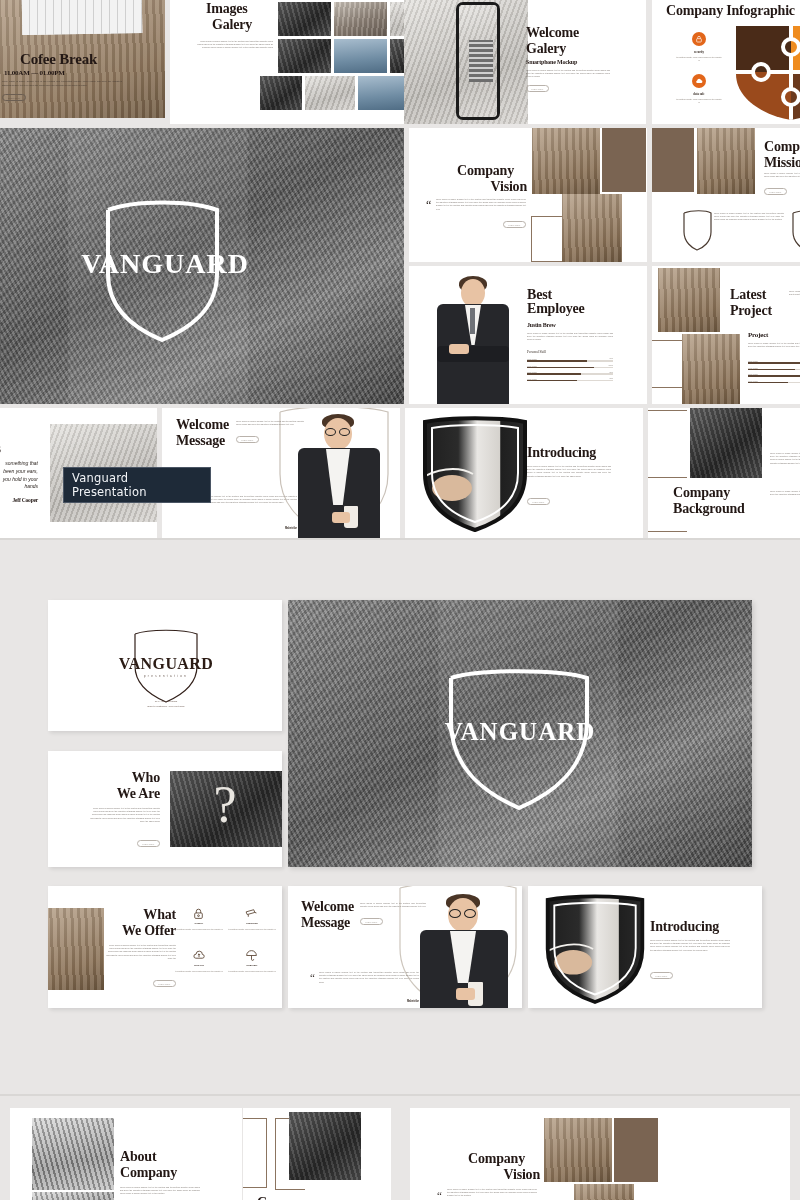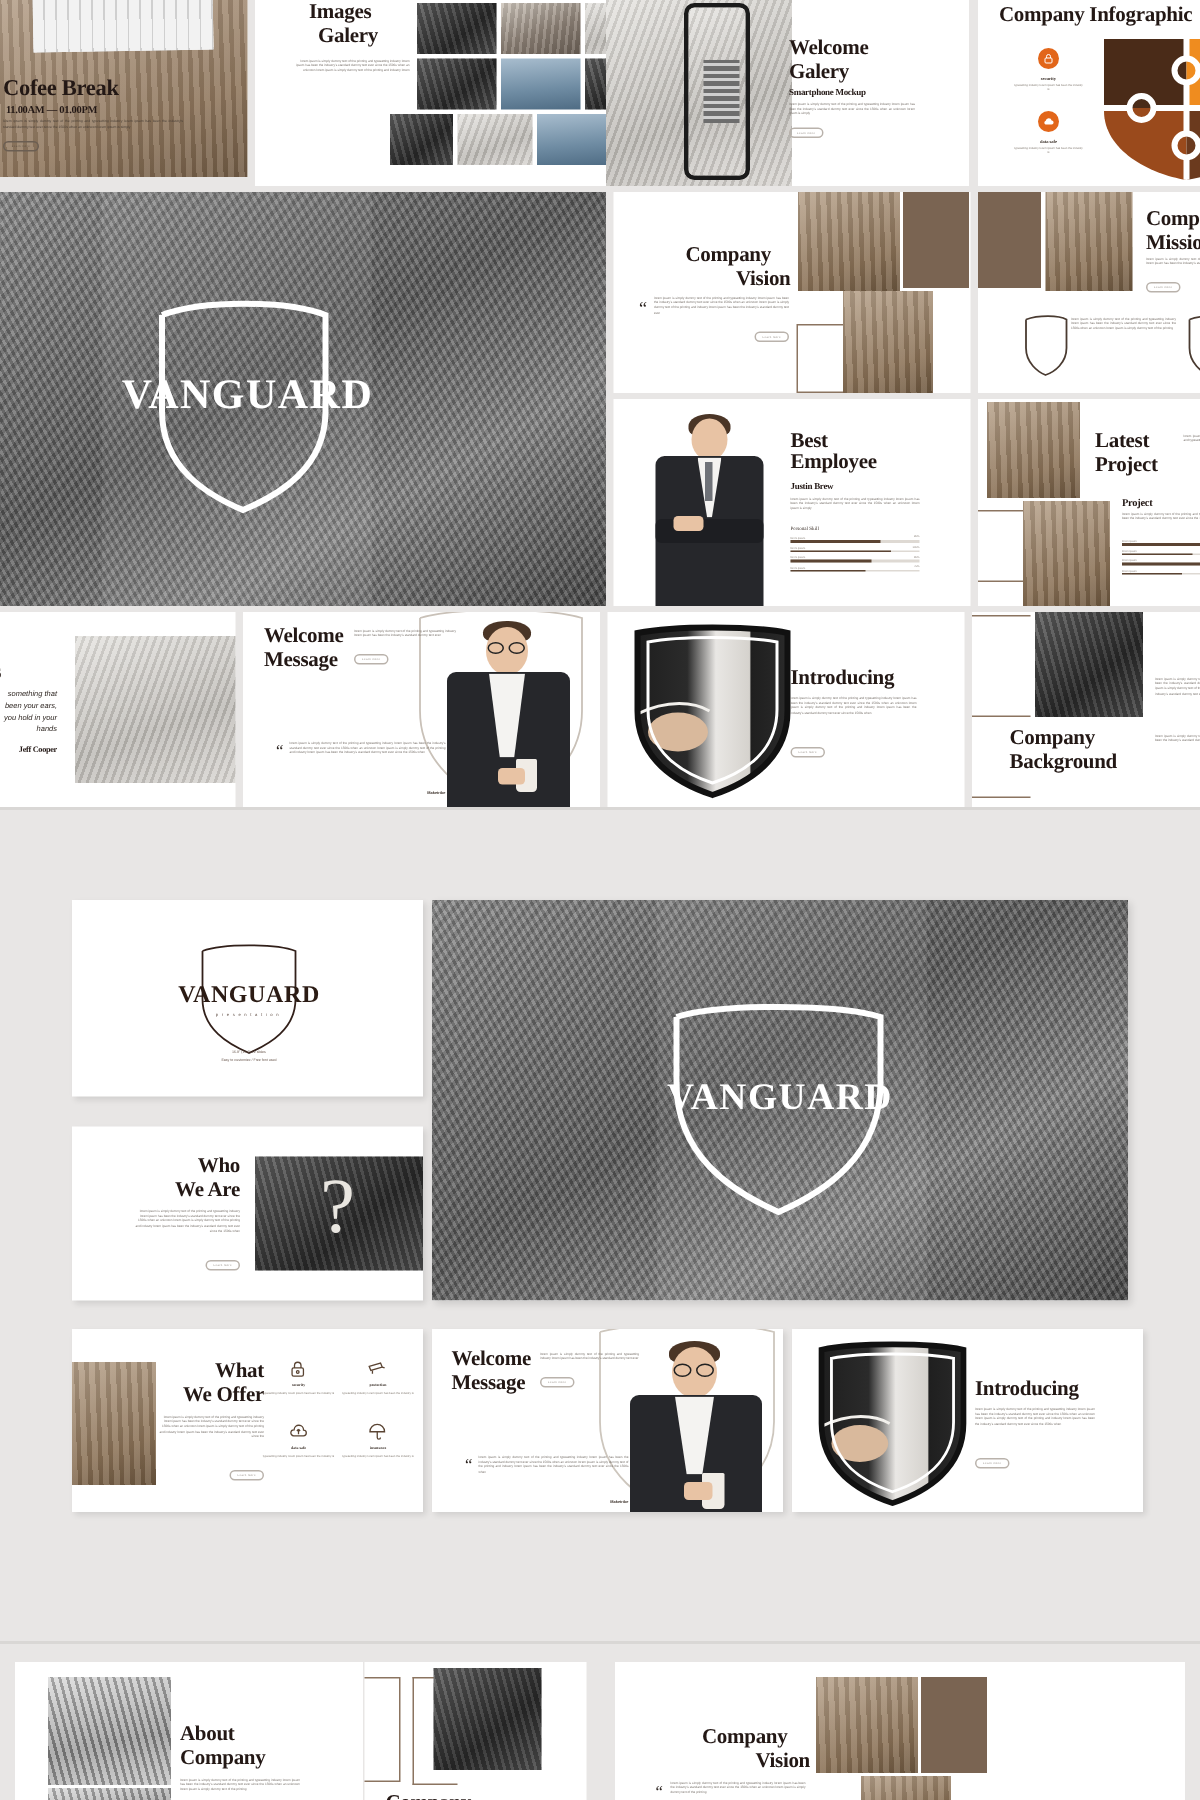--- a/index.html
+++ b/index.html
@@ -132,21 +132,21 @@
 
 <div class="page">
 
   <div class="slide" style="left:-40px;top:0;width:205px;height:118px;background:#cfc6b8;">
     <div class="photo ph-wood" style="left:0;top:0;width:205px;height:118px;opacity:.95;"></div>
     <div class="photo" style="left:62px;top:-8px;width:120px;height:42px;background:
            repeating-linear-gradient(90deg,#f2f2f2 0 7px,#cfcfcf 7px 8px),
            repeating-linear-gradient(0deg,#f7f7f7 0 9px,#cacaca 9px 10px);
            transform:rotate(-1deg);"></div>
 
-    <div class="ttl" style="position:absolute;left:42px;top:52px;font-size:15px;">Cofee Break</div>
+    <div class="ttl" style="position:absolute;left:60px;top:52px;font-size:15px;">Cofee Break</div>
     <div class="ttl" style="position:absolute;left:44px;top:70px;font-size:7px;">11.00AM — 01.00PM</div>
     <div class="lorem" style="position:absolute;left:42px;top:80px;width:120px;font-size:2.3px;color:#4a4038;">lorem ipsum is simply dummy text of the printing and typesetting industry lorem ipsum has been the industry's standard dummy text ever since the 1500s when an unknown lorem ipsum is simply</div>
     <div class="pill" style="position:absolute;left:42px;top:94px;width:24px;height:7px;line-height:7px;border-color:#6b5e52;color:#5a4e43;">Learn more</div>
   </div>
 
   <div class="slide" style="left:170px;top:0;width:244px;height:124px;">
     <div class="ttl" style="position:absolute;left:36px;top:2px;font-size:14px;">Images</div>
     <div class="ttl" style="position:absolute;left:42px;top:18px;font-size:14px;">Galery</div>
     <div class="lorem r" style="position:absolute;left:25px;top:40px;width:78px;">lorem ipsum is simply dummy text of the printing and typesetting industry lorem ipsum has been the industry's standard dummy text ever since the 1500s when an unknown lorem ipsum is simply dummy text of the printing and industry lorem</div>
     <div class="photo ph-dark" style="left:108px;top:2px;width:53px;height:34px;"></div>
@@ -566,14 +566,17 @@
   <div class="slide" style="left:410px;top:1108px;width:380px;height:95px;">
     <div class="ttl" style="position:absolute;left:58px;top:44px;font-size:14px;">Company</div>
     <div class="ttl" style="position:absolute;left:58px;top:60px;width:72px;text-align:right;font-size:14px;">Vision</div>
     <div class="qm" style="position:absolute;left:27px;top:84px;font-size:11px;">“</div>
     <div class="lorem" style="position:absolute;left:37px;top:80px;width:90px;">lorem ipsum is simply dummy text of the printing and typesetting industry lorem ipsum has been the industry's standard dummy text ever since the 1500s when an unknown lorem ipsum is simply dummy text of the printing</div>
     <div class="photo ph-wood" style="left:134px;top:10px;width:68px;height:64px;"></div>
     <div class="brown-block" style="left:204px;top:10px;width:44px;height:64px;"></div>
     <div class="photo ph-wood" style="left:164px;top:76px;width:60px;height:30px;"></div>
   </div>
 
+  <div class="tooltip" style="left:63px;top:467px;width:148px;height:36px;">
+    <span>Vanguard Presentation</span>
+  </div>
 
 </div>
 
 </body></html>

